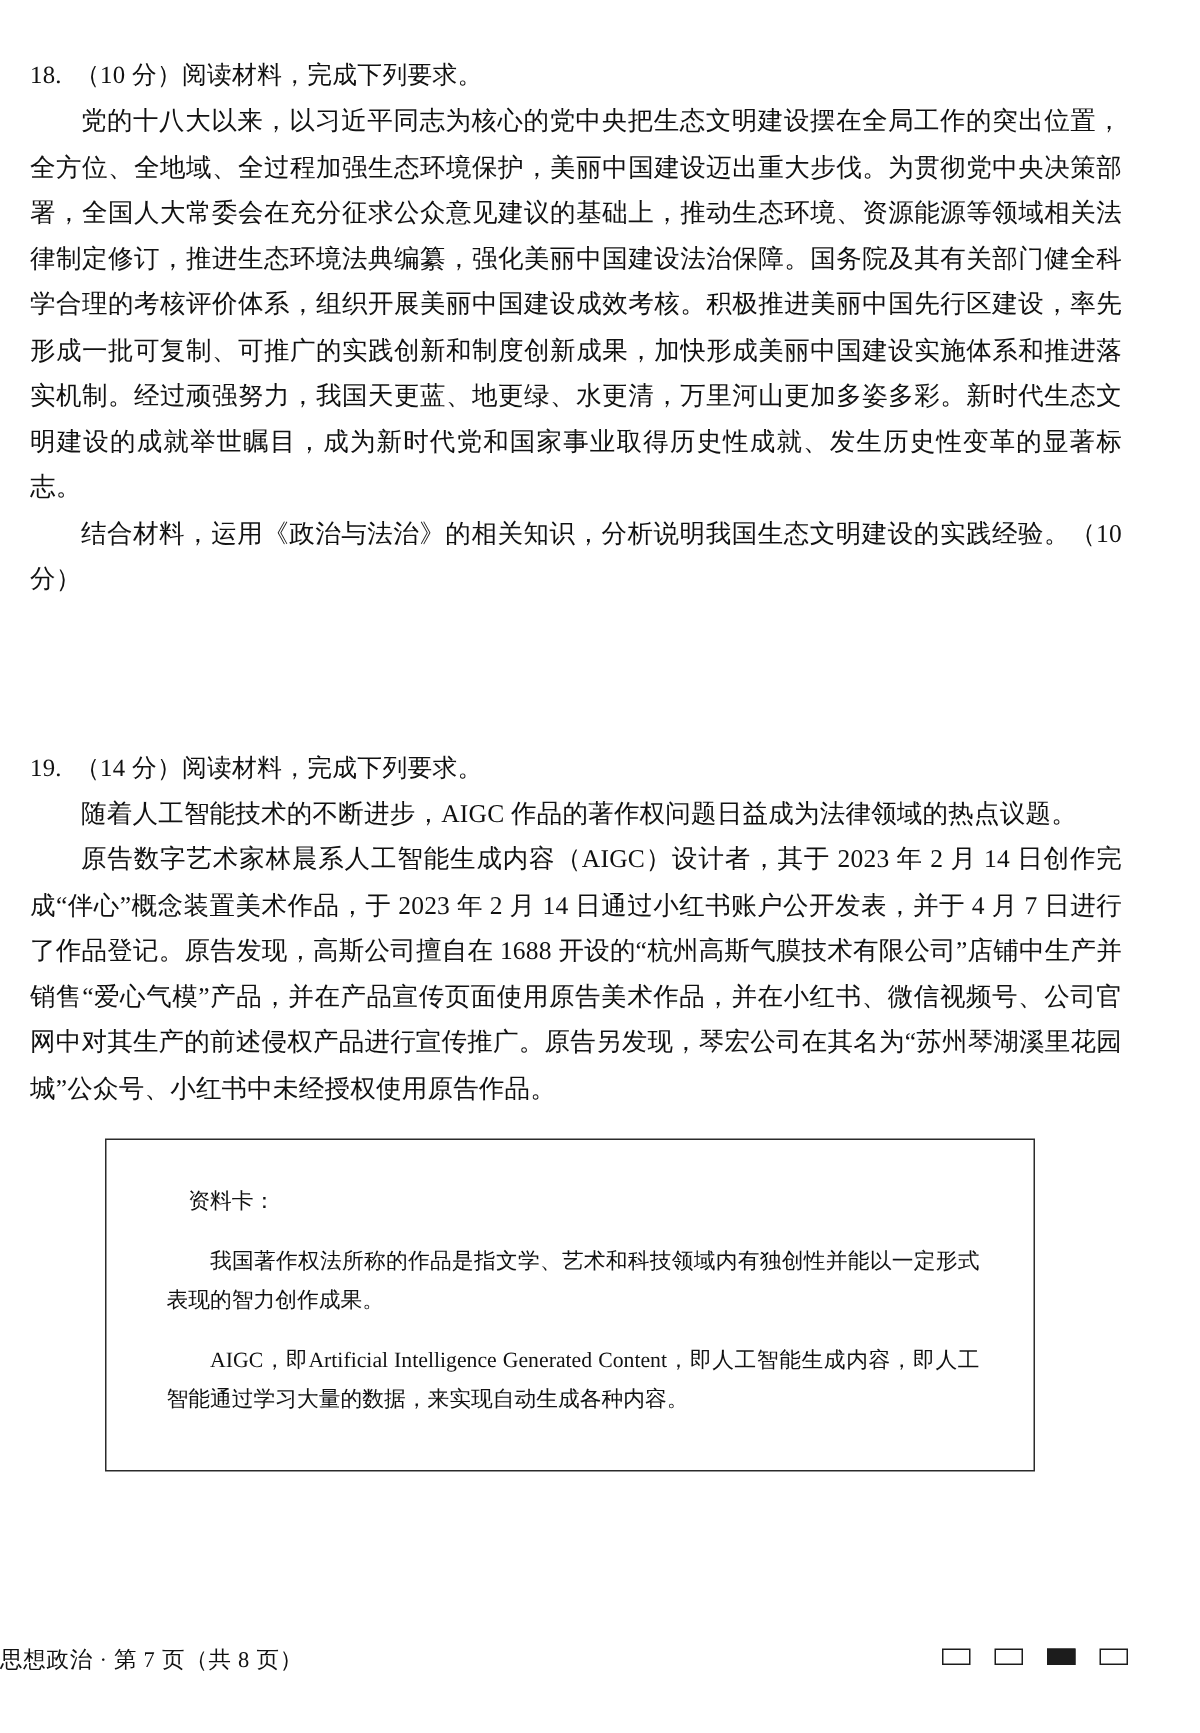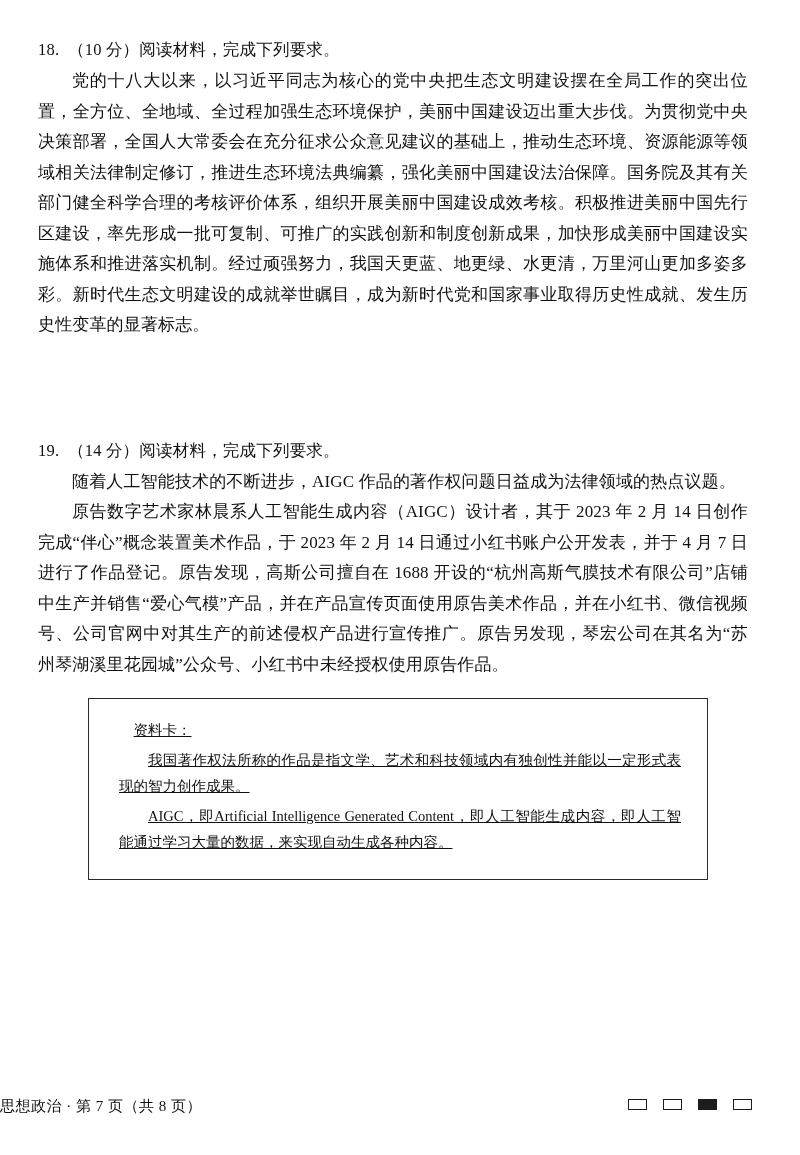--- a/index.html
+++ b/index.html
@@ -14,21 +14,21 @@
     font-family: "Liberation Serif", "DejaVu Serif", serif;
     color: #111111;
     overflow: hidden;
   }
   .page {
     position: absolute;
     left: 0; top: 0;
     width: 800px;
     height: 1155px;
     box-sizing: border-box;
-    padding: 36px 52px 0 38px;
+    padding: 36px 52px 0 20px;
   }
   
   .question {
     margin-bottom: 0;
   }
   .q-head {
     font-size: 16.5px;
     line-height: 28px;
     letter-spacing: 0.2px;
     white-space: nowrap;
@@ -52,26 +52,25 @@
   
   .card {
     margin: 18px 0 0 50px;
     width: 620px;
     border: 1px solid #2b2b2b;
     box-sizing: border-box;
     padding: 14px 22px 20px 26px;
     min-height: 150px;
   }
   .card p {
-    margin: 4px;
+    margin: 14px;
     font-size: 14.5px;
     line-height: 26px;
     text-align: justify;
     text-justify: inter-ideograph;
-    text-decoration: underline;
   }
   .card p.indent { text-indent: 2em; }
   .card .card-title { text-indent: 1em; }
 
   
   .footer {
     position: absolute;
     left: 0;
     bottom: 36px;
     width: 800px;
@@ -106,20 +105,21 @@
 <body>
 
 <div class="page">
 
   <div class="question">
     <div class="q-head">
       <span class="q-num">18.</span><span>（10 分）</span><span>阅读材料，完成下列要求。</span>
     </div>
     <div class="gap-head"></div>
     <p class="body">党的十八大以来，以习近平同志为核心的党中央把生态文明建设摆在全局工作的突出位置，全方位、全地域、全过程加强生态环境保护，美丽中国建设迈出重大步伐。为贯彻党中央决策部署，全国人大常委会在充分征求公众意见建议的基础上，推动生态环境、资源能源等领域相关法律制定修订，推进生态环境法典编纂，强化美丽中国建设法治保障。国务院及其有关部门健全科学合理的考核评价体系，组织开展美丽中国建设成效考核。积极推进美丽中国先行区建设，率先形成一批可复制、可推广的实践创新和制度创新成果，加快形成美丽中国建设实施体系和推进落实机制。经过顽强努力，我国天更蓝、地更绿、水更清，万里河山更加多姿多彩。新时代生态文明建设的成就举世瞩目，成为新时代党和国家事业取得历史性成就、发生历史性变革的显著标志。</p>
+    <p class="body">结合材料，运用《政治与法治》的相关知识，分析说明我国生态文明建设的实践经验。（10 分）</p>
   </div>
 
   <div class="gap-q18-19"></div>
 
   <div class="question">
     <div class="q-head">
       <span class="q-num">19.</span><span>（14 分）</span><span>阅读材料，完成下列要求。</span>
     </div>
     <div class="gap-head"></div>
     <p class="body">随着人工智能技术的不断进步，AIGC 作品的著作权问题日益成为法律领域的热点议题。</p>

